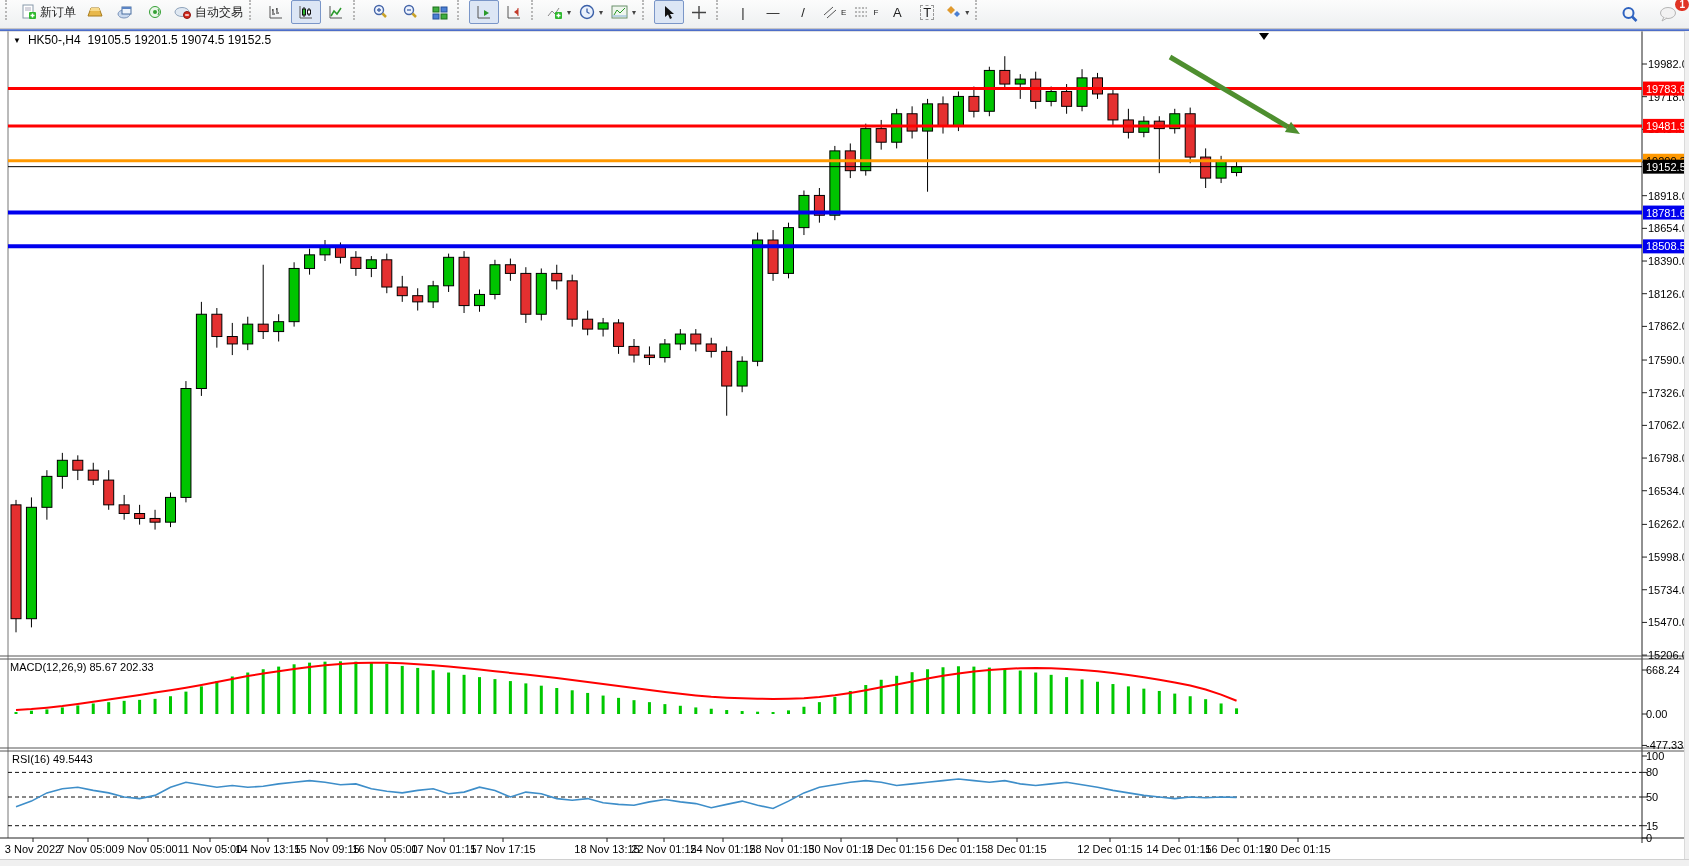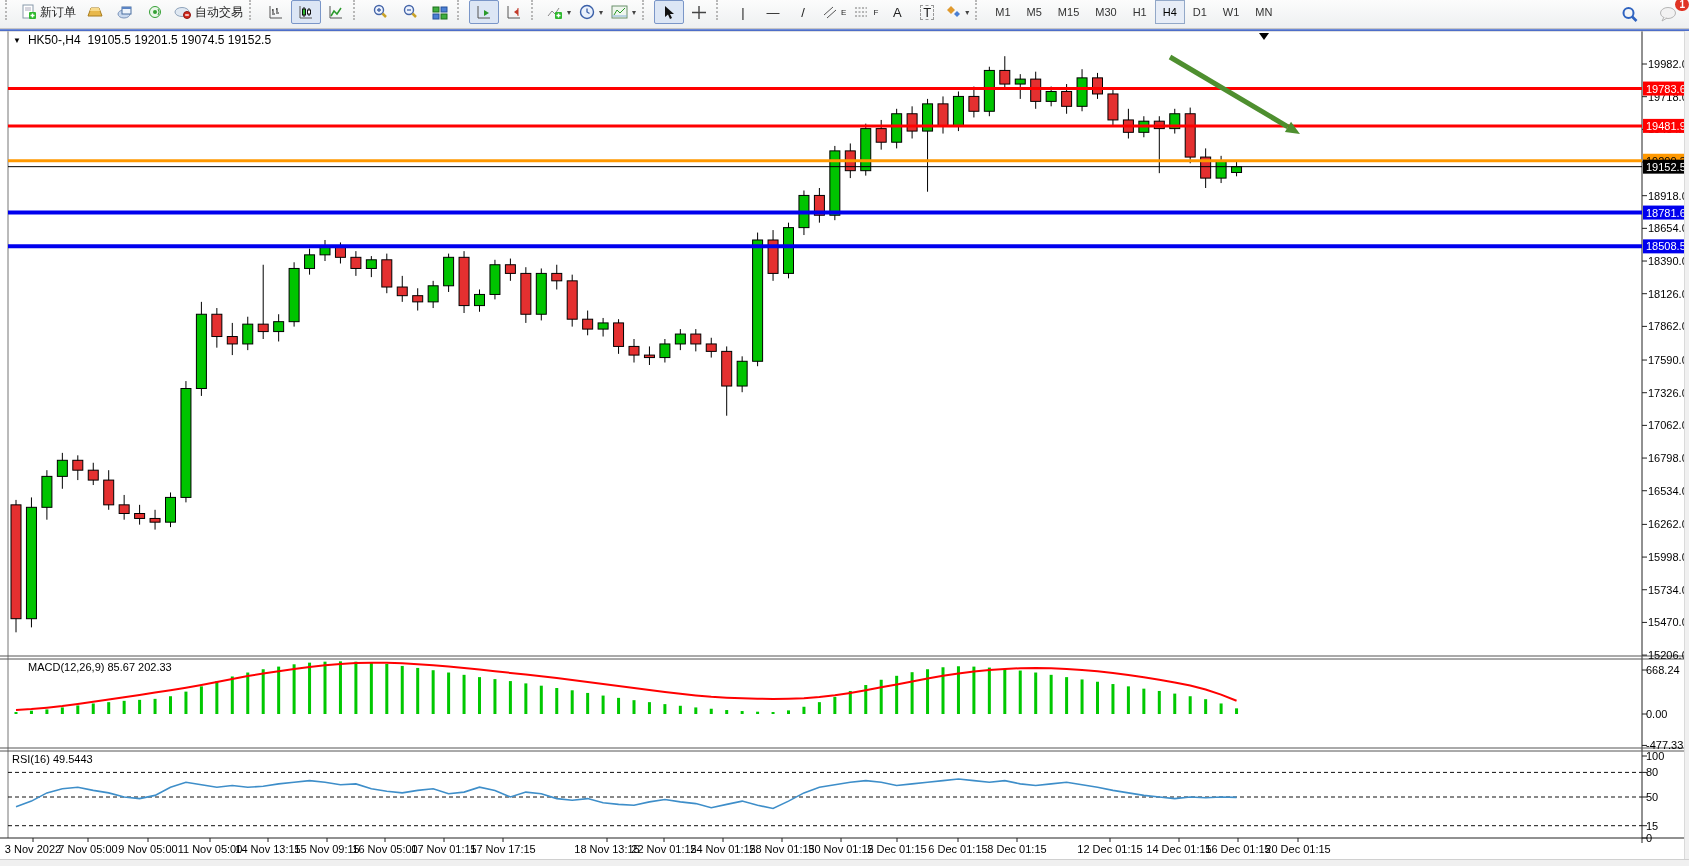--- a/index.html
+++ b/index.html
@@ -14,21 +14,21 @@
   .grip{width:6px;height:20px;border-left:2px dotted #b8b8b8;margin:0 4px 0 2px}
   .tf{height:20px;padding:1px 7px;font-size:11px;color:#333;border:1px solid transparent;display:flex;align-items:center}
   .tf.active{border:1px solid #92a8c8;background:#e7edf7;color:#000}
   .toolbar-right{position:absolute;right:6px;top:2px;display:flex;align-items:center;gap:8px;z-index:7}
   .badge{position:absolute;top:-5px;right:-7px;background:#e03424;color:#fff;font-size:10px;border-radius:8px;padding:0 4px;line-height:13px;font-weight:bold}
   .chat-wrap{position:relative}
   
   .chart-title{position:absolute;left:13px;top:33px;font-size:12px;color:#000;z-index:3;display:flex;gap:7px;align-items:center}
   .title-arrow{font-size:8px;color:#000}
   .ind-label{position:absolute;font-size:11px;color:#000;z-index:3}
-  #macd-label{left:28px;top:661px}
+  #macd-label{left:10px;top:661px}
   #rsi-label{left:12px;top:753px}
   .v-edge{position:absolute;right:0;top:31px;bottom:0;width:4px;background:#f0f0f0;border-left:1px solid #dadada;z-index:4}
   .status{position:absolute;left:0;right:0;bottom:0;height:6px;background:#f0f0f0;border-top:1px solid #d0d0d0;z-index:4}
   svg text{font-family:"Liberation Sans",sans-serif}
 </style>
 </head>
 <body>
 
 <div class="toolbar">
   <span class="grip"></span>
@@ -212,31 +212,20 @@
     </span>
   <span class="tbtn">
     <svg width="15" height="14">
         <polygon points="5,1 9,5 5,9 1,5" fill="#e09a2e"></polygon>
         <polygon points="11,6 14,9 11,12 8,9" fill="#4a7fd4"></polygon>
       </svg>
     <span class="caret">▾</span>
   </span>
 
   <span class="grip"></span>
-  <span id="tf-group" style="display:flex">
-      <span class="tf">M1</span>
-      <span class="tf">M5</span>
-      <span class="tf">M15</span>
-      <span class="tf">M30</span>
-      <span class="tf">H1</span>
-      <span class="tf active">H4</span>
-      <span class="tf">D1</span>
-      <span class="tf">W1</span>
-      <span class="tf">MN</span>
-    </span>
 </div>
 
 <div class="toolbar-right">
   <span class="tbtn">
     <svg width="18" height="17">
         <circle cx="7.5" cy="7" r="5" fill="none" stroke="#2f63c0" stroke-width="2"></circle>
         <line x1="11" y1="10.5" x2="15.5" y2="15" stroke="#2f63c0" stroke-width="2.6"></line>
       </svg>
   </span>
   <span class="tbtn chat-wrap">

